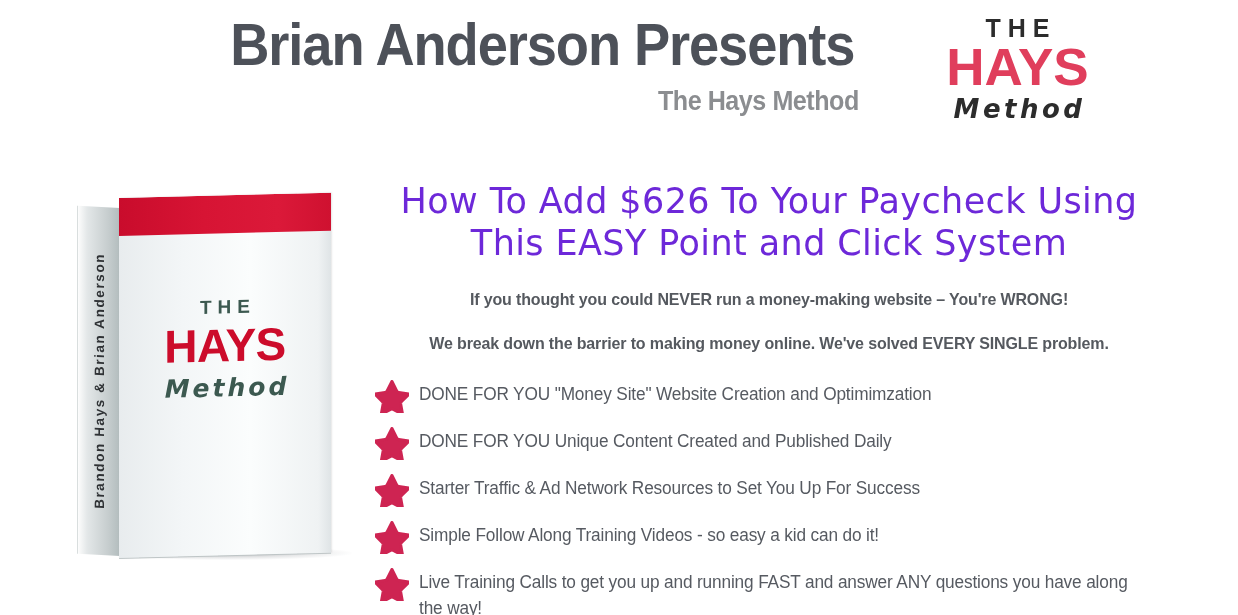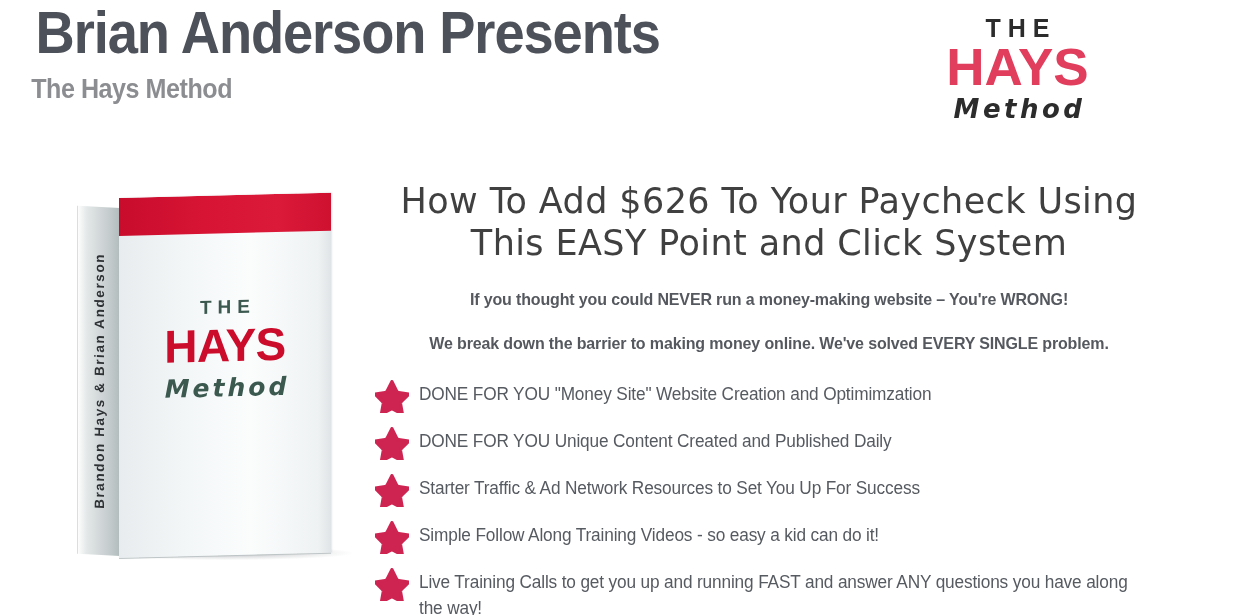--- a/index.html
+++ b/index.html
@@ -17,23 +17,23 @@
 
   
   .header {
     position: absolute;
     left: 0; top: 0;
     width: 1238px;
     height: 160px;
   }
   .header-text {
     position: absolute;
-    left: 0; top: 2px;
+    left: 0; top: 14px;
     width: 890px;
-    text-align: left;
+    text-align: right;
   }
   .main-title {
     font-family: "Liberation Sans", sans-serif;
     font-weight: bold;
     font-size: 59px;
     line-height: 62px;
     letter-spacing: -1.2px;
     color: #4d5159;
     transform: scaleX(0.92);
     transform-origin: center center;
@@ -202,21 +202,21 @@
   .content {
     position: absolute;
     left: 375px;
     top: 180px;
     width: 800px;
   }
   .headline {
     font-family: "DejaVu Sans", sans-serif;
     font-size: 35px;
     line-height: 42px;
-    color: #404040;
+    color: #6d28d9;
     text-align: center;
     letter-spacing: 0.4px;
     width: 780px;
     margin-left: 4px;
   }
   .promise {
     margin-top: 24px;
     text-align: center;
     width: 780px;
     margin-left: 4px;

